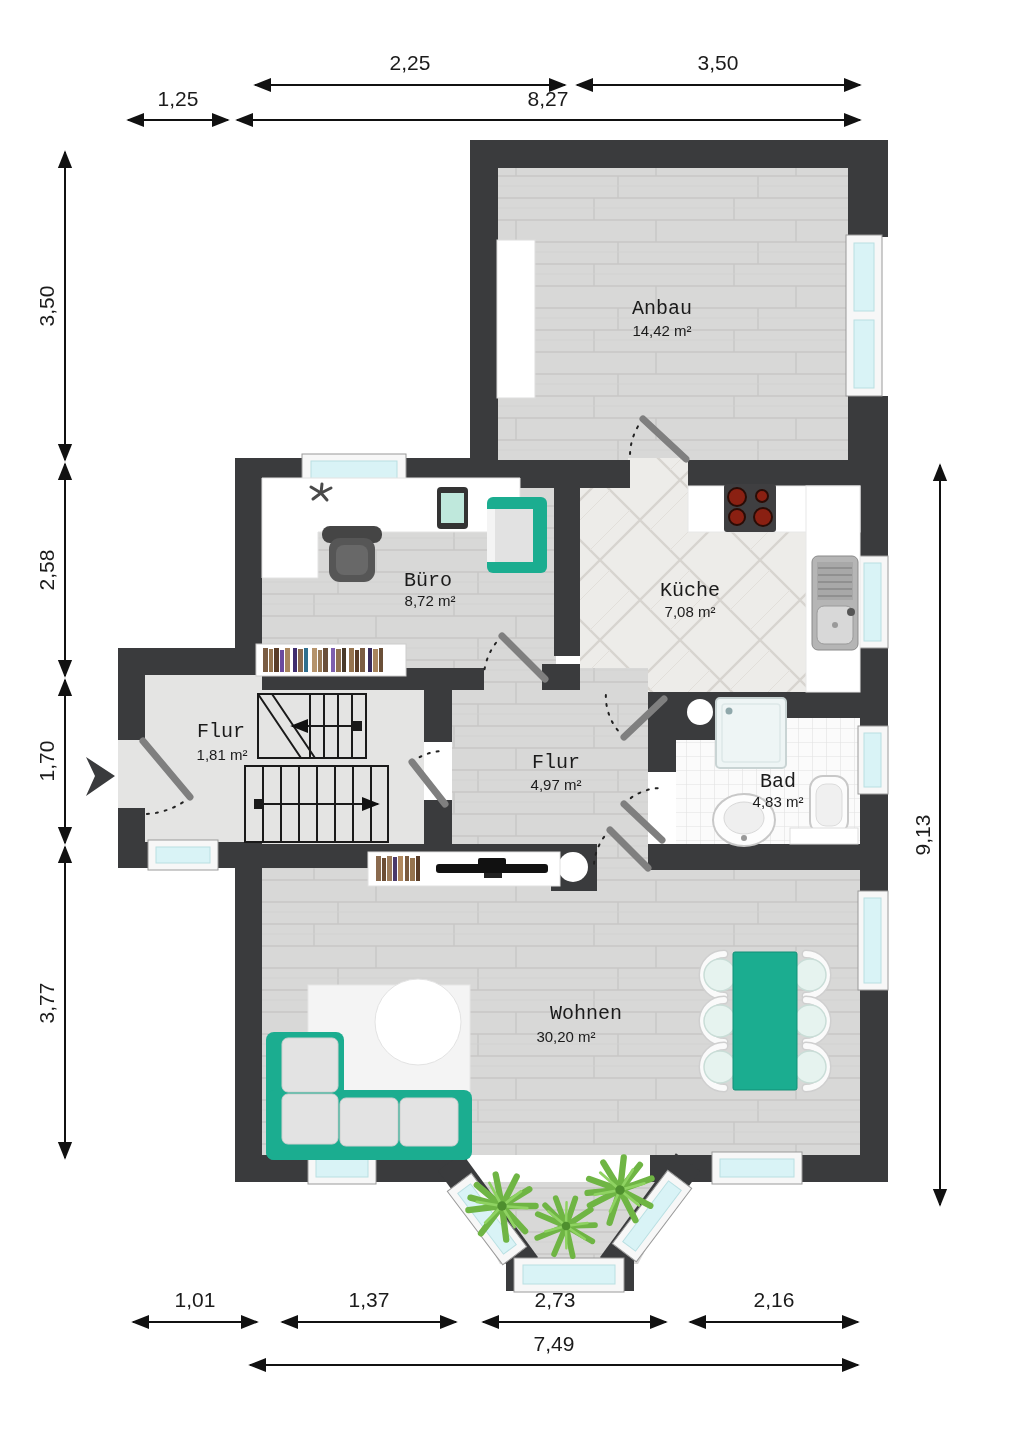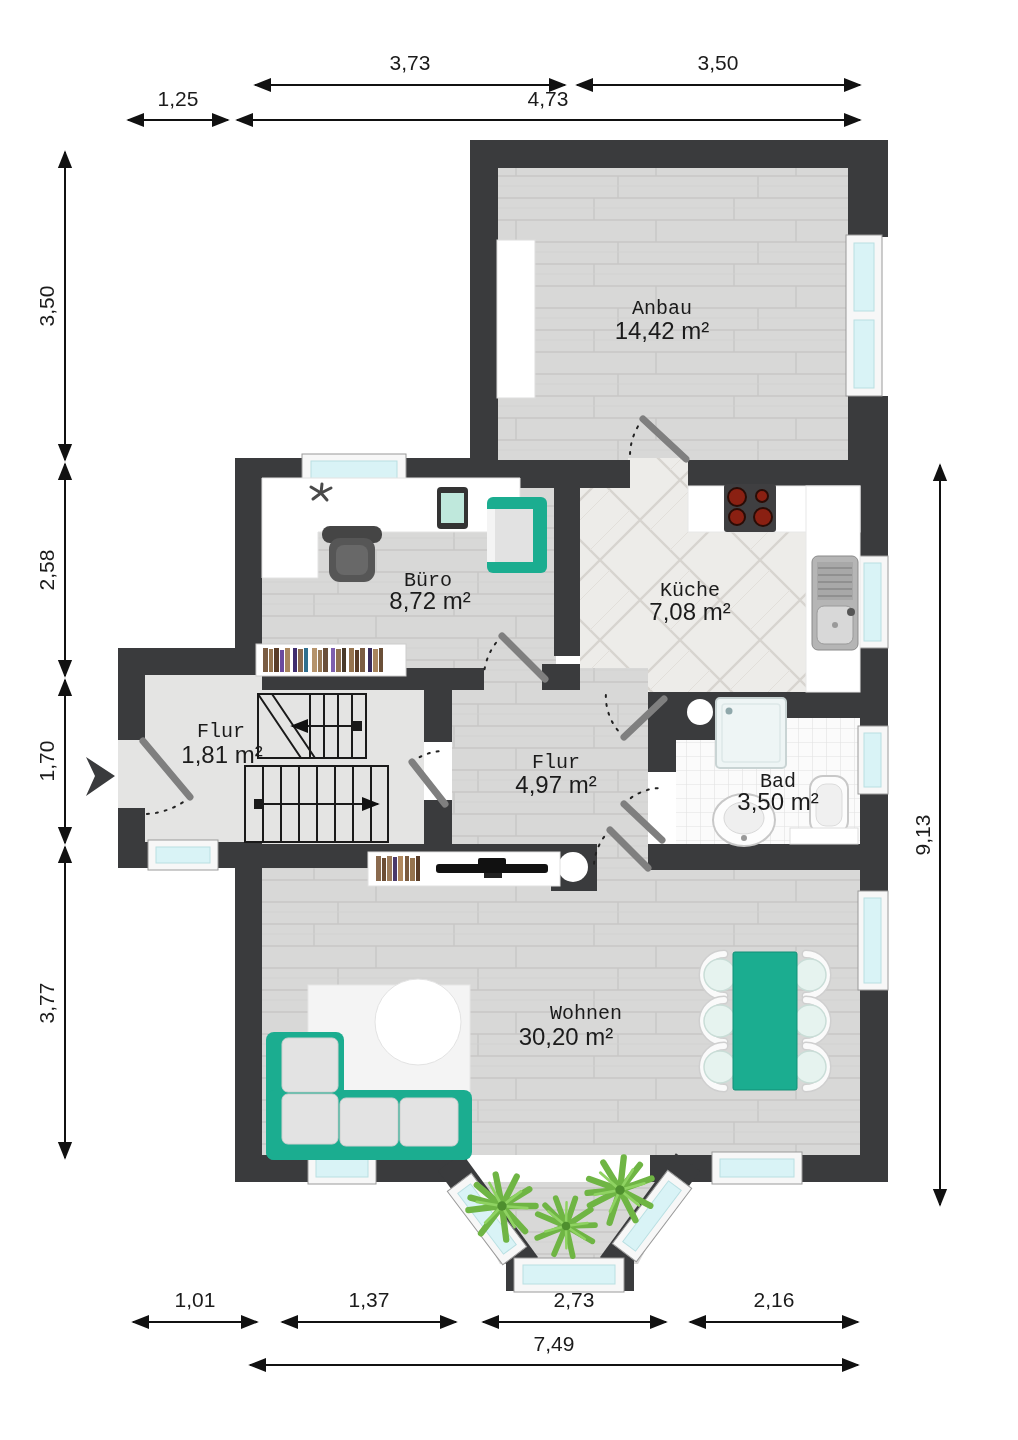--- a/index.html
+++ b/index.html
@@ -3,21 +3,21 @@
 <meta charset="utf-8">
 <style>
   html,body{margin:0;padding:0;background:#ffffff;}
   .plan{position:relative;width:1018px;height:1440px;background:#ffffff;
         font-family:"Liberation Sans",sans-serif;color:#1b1b1b;overflow:hidden;}
   .plan svg{position:absolute;left:0;top:0;}
   .lbl{position:absolute;transform:translate(-50%,-50%);white-space:nowrap;
        text-align:center;line-height:1.05;}
   .lbl.vert{transform:translate(-50%,-50%) rotate(-90deg);}
   .room-name{font-size:20px;font-family:Liberation Mono, monospace;}
-  .room-area{font-size:24px;}
+  .room-area{font-size:15px;}
   .dim{font-size:21px;}
 </style>
 </head>
 <body>
 
 <div class="plan">
 
 <svg width="1018" height="1440" viewBox="0 0 1018 1440">
   <defs>
     <pattern id="wood" width="140" height="66" patternUnits="userSpaceOnUse">
@@ -386,35 +386,35 @@
   <span class="lbl room-area" style="left:662px;top:331px">14,42 m²</span>
   <span class="lbl room-name" style="left:428px;top:580px">Büro</span>
   <span class="lbl room-area" style="left:430px;top:601px">8,72 m²</span>
   <span class="lbl room-name" style="left:690px;top:590px">Küche</span>
   <span class="lbl room-area" style="left:690px;top:612px">7,08 m²</span>
   <span class="lbl room-name" style="left:221px;top:731px">Flur</span>
   <span class="lbl room-area" style="left:222px;top:755px">1,81 m²</span>
   <span class="lbl room-name" style="left:556px;top:762px">Flur</span>
   <span class="lbl room-area" style="left:556px;top:785px">4,97 m²</span>
   <span class="lbl room-name" style="left:778px;top:781px">Bad</span>
-  <span class="lbl room-area" style="left:778px;top:802px">3,50 m²</span>
+  <span class="lbl room-area" style="left:778px;top:802px">4,83 m²</span>
   <span class="lbl room-name" style="left:586px;top:1013px">Wohnen</span>
   <span class="lbl room-area" style="left:566px;top:1037px">30,20 m²</span>
 </div>
 
 <div>
-  <span class="lbl dim" style="left:410px;top:63px">3,73</span>
+  <span class="lbl dim" style="left:410px;top:63px">2,25</span>
   <span class="lbl dim" style="left:718px;top:63px">3,50</span>
   <span class="lbl dim" style="left:178px;top:99px">1,25</span>
-  <span class="lbl dim" style="left:548px;top:99px">4,73</span>
+  <span class="lbl dim" style="left:548px;top:99px">8,27</span>
   <span class="lbl dim vert" style="left:47px;top:306px">3,50</span>
   <span class="lbl dim vert" style="left:47px;top:570px">2,58</span>
   <span class="lbl dim vert" style="left:47px;top:761px">1,70</span>
   <span class="lbl dim vert" style="left:47px;top:1003px">3,77</span>
   <span class="lbl dim vert" style="left:923px;top:835px">9,13</span>
   <span class="lbl dim" style="left:195px;top:1300px">1,01</span>
   <span class="lbl dim" style="left:369px;top:1300px">1,37</span>
-  <span class="lbl dim" style="left:574px;top:1300px">2,73</span>
+  <span class="lbl dim" style="left:555px;top:1300px">2,73</span>
   <span class="lbl dim" style="left:774px;top:1300px">2,16</span>
   <span class="lbl dim" style="left:554px;top:1344px">7,49</span>
 </div>
 
 </div>
 
 </body></html>

